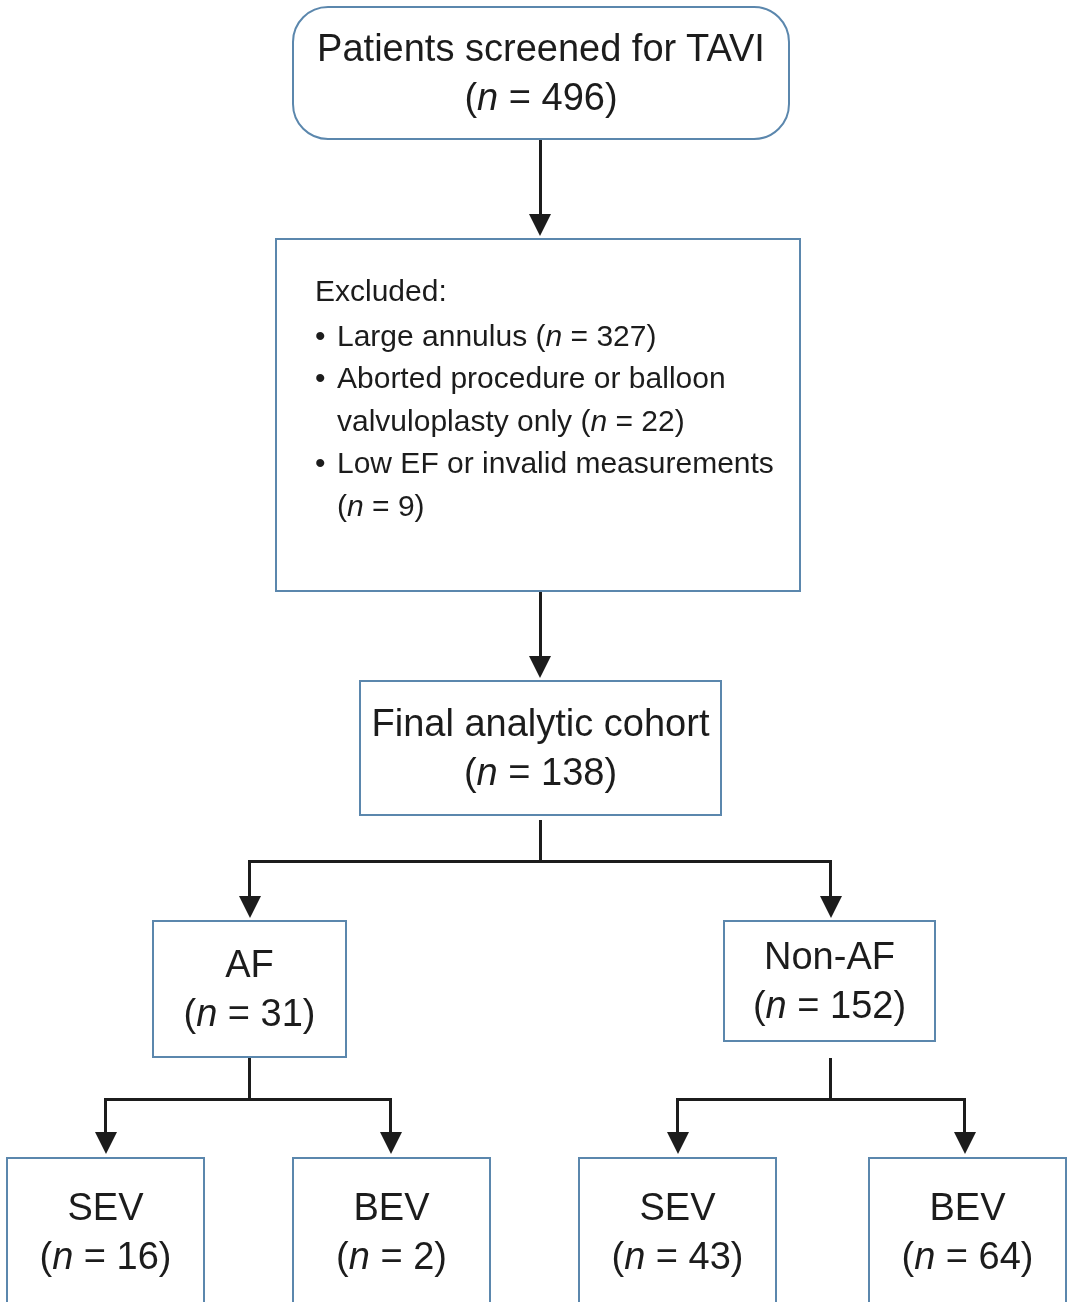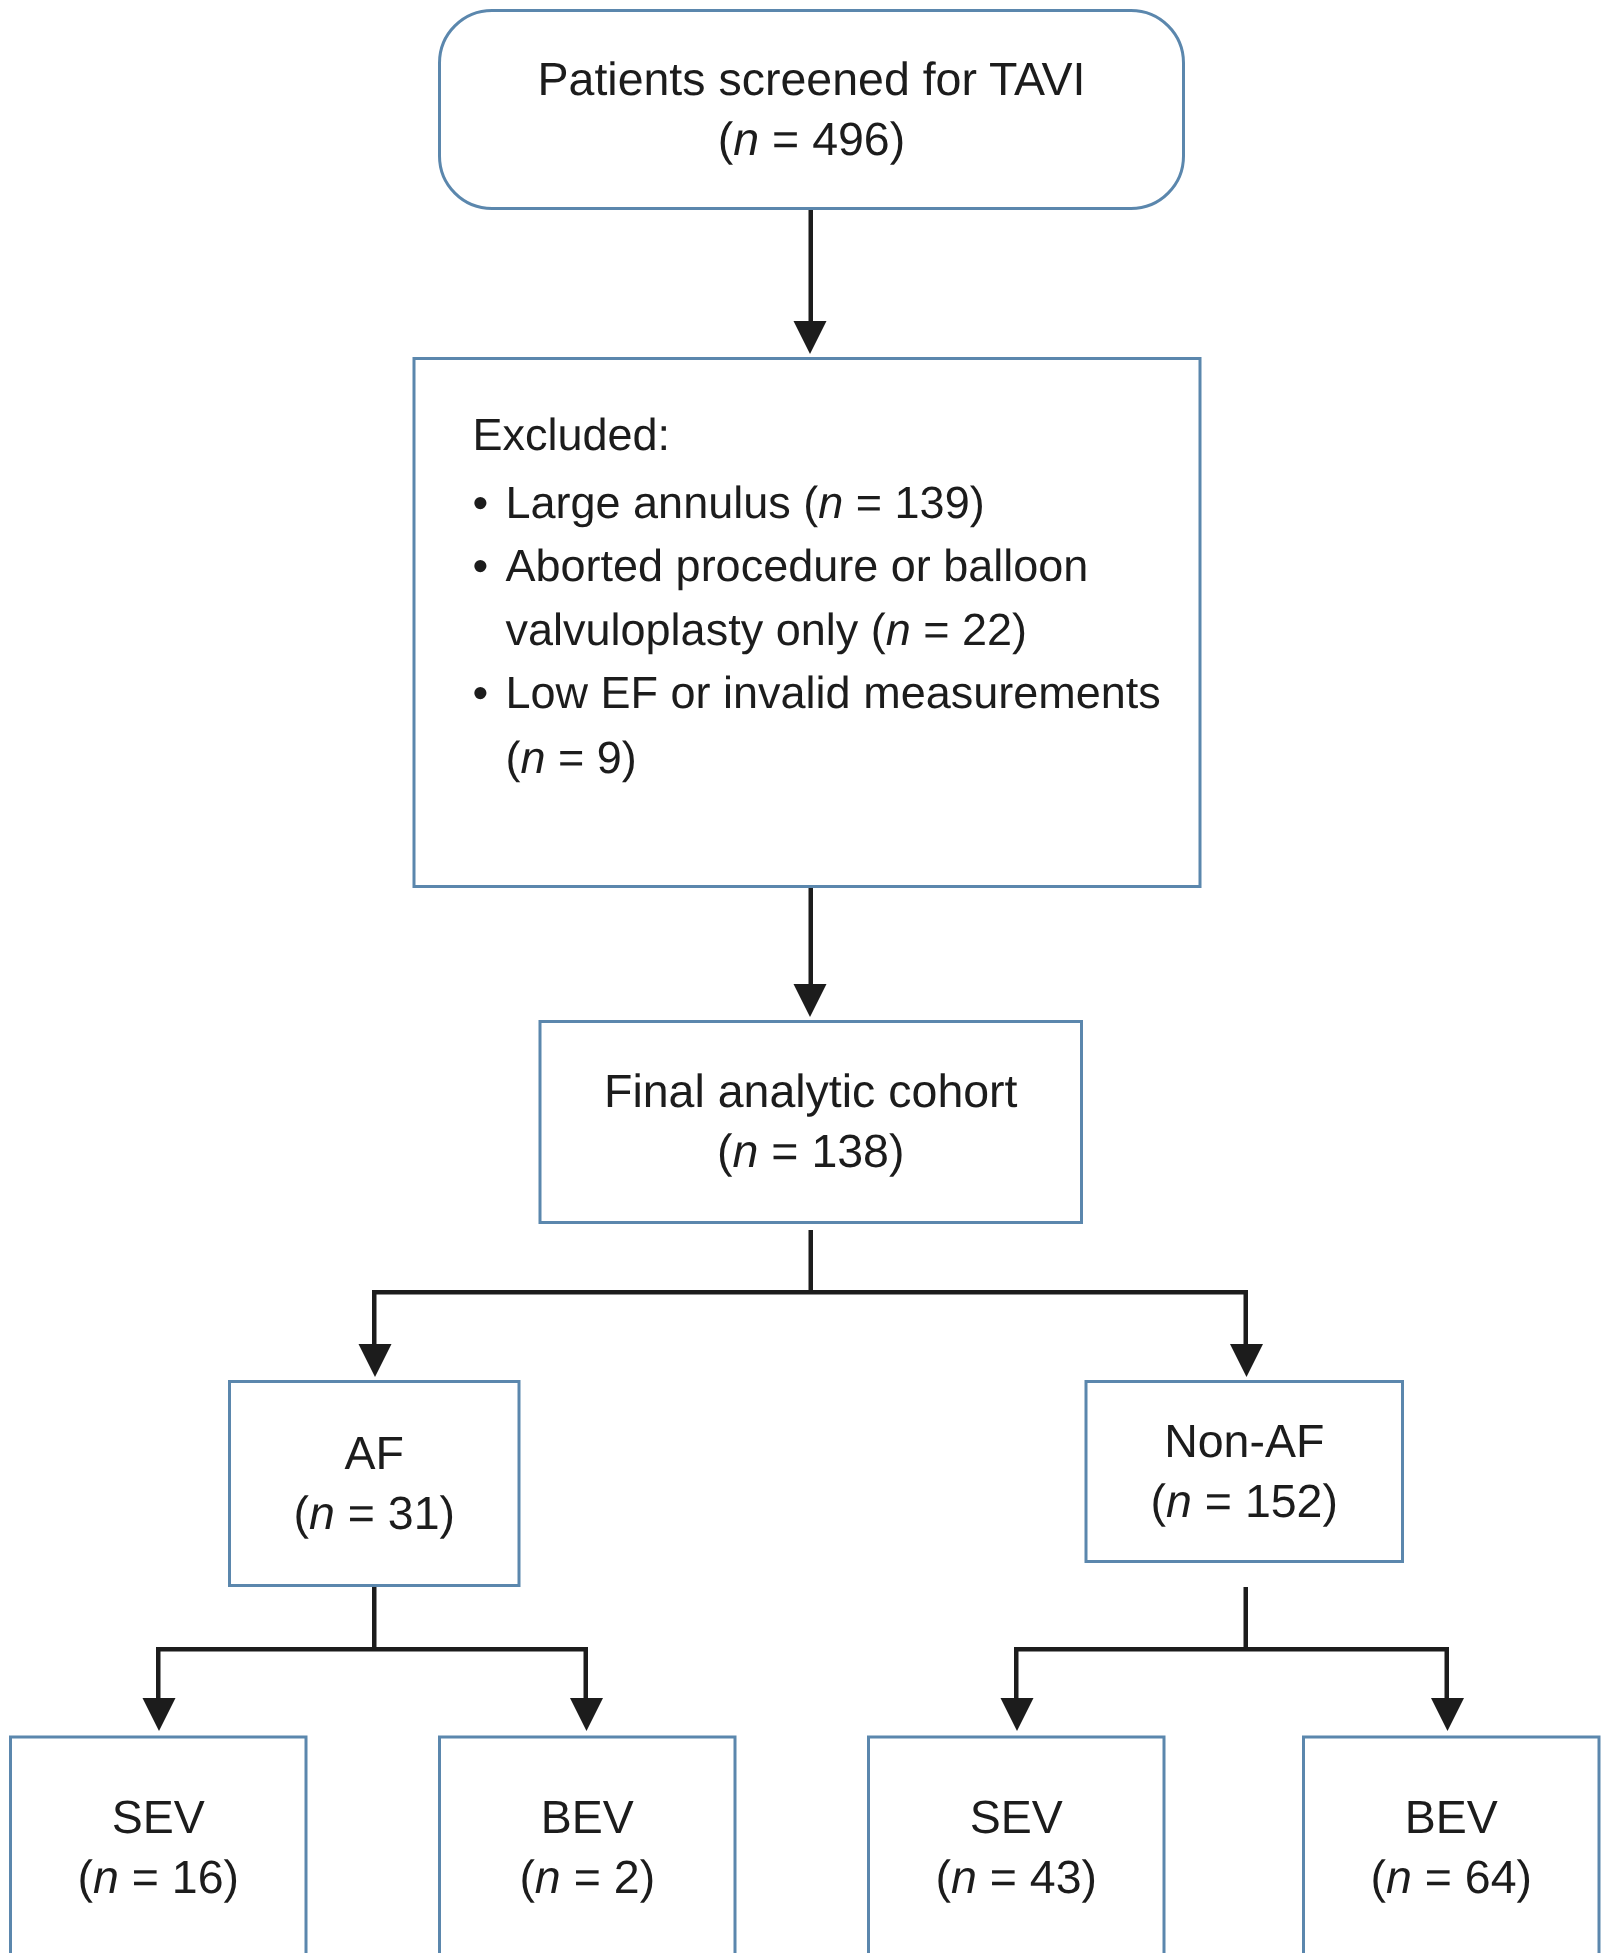--- a/index.html
+++ b/index.html
@@ -22,21 +22,21 @@
     position: absolute;
     box-sizing: border-box;
     border: 2px solid #5b87ad;
     background: #ffffff;
     display: flex;
     flex-direction: column;
     align-items: center;
     justify-content: center;
     text-align: left;
     line-height: 1.30;
-    font-size: 31px;
+    font-size: 38px;
     color: #1c1c1c;
   }
   .node.rounded {
     border-radius: 36px;
   }
   .node .line { display: block; white-space: nowrap; }
   .node .n-ital { font-style: italic; }
 
   
   .listbox {
@@ -98,21 +98,21 @@
     <span class="line">Patients screened for TAVI</span>
     <span class="line"><span>(</span><span class="n-ital">n</span><span> = </span><span>496</span><span>)</span></span>
   </div>
 
   <div class="vline" style="left:539px; top:140px; height:78px;"></div>
   <div class="arrowhead" style="left:529px; top:214px;"></div>
 
   <div class="listbox" style="left:275px; top:238px; width:526px; height:354px;">
     <span class="heading">Excluded:</span>
     <ul>
-      <li><span>Large annulus </span><span>(</span><span class="n-ital">n</span><span> = </span><span>139</span><span>)</span></li>
+      <li><span>Large annulus </span><span>(</span><span class="n-ital">n</span><span> = </span><span>327</span><span>)</span></li>
       <li><span>Aborted procedure or balloon valvuloplasty only </span><span>(</span><span class="n-ital">n</span><span> = </span><span>22</span><span>)</span></li>
       <li><span>Low EF or invalid measurements </span><span>(</span><span class="n-ital">n</span><span> = </span><span>9</span><span>)</span></li>
     </ul>
   </div>
 
   <div class="vline" style="left:539px; top:592px; height:66px;"></div>
   <div class="arrowhead" style="left:529px; top:656px;"></div>
 
   <div class="node" style="left:359px; top:680px; width:363px; height:136px;">
     <span class="line">Final analytic cohort</span>

